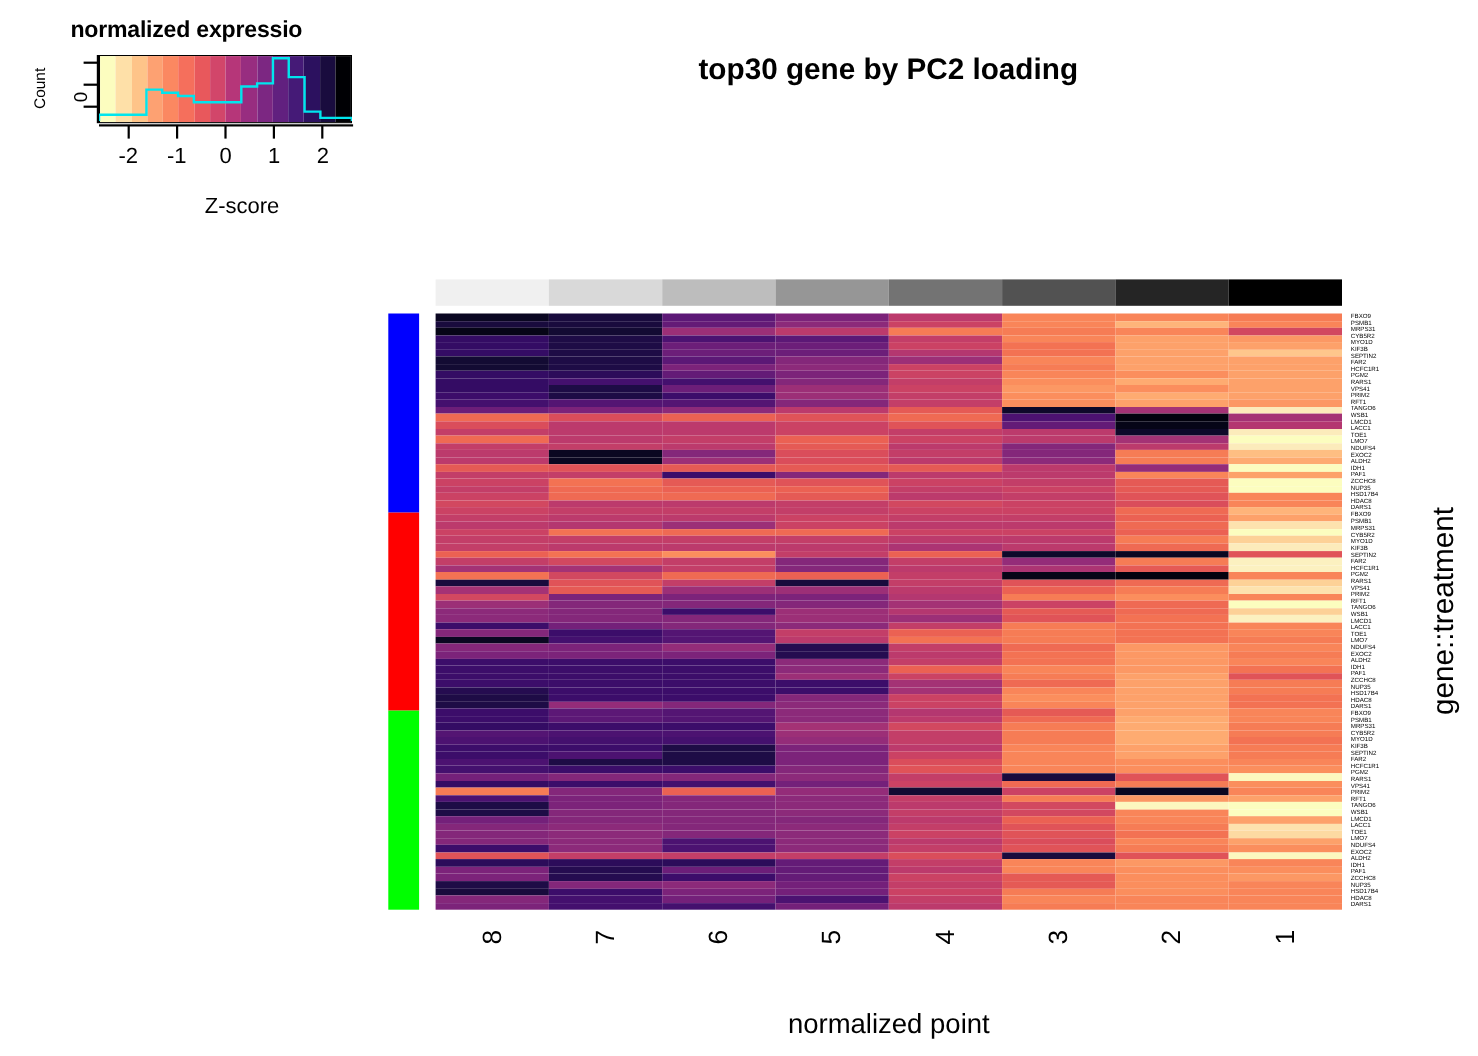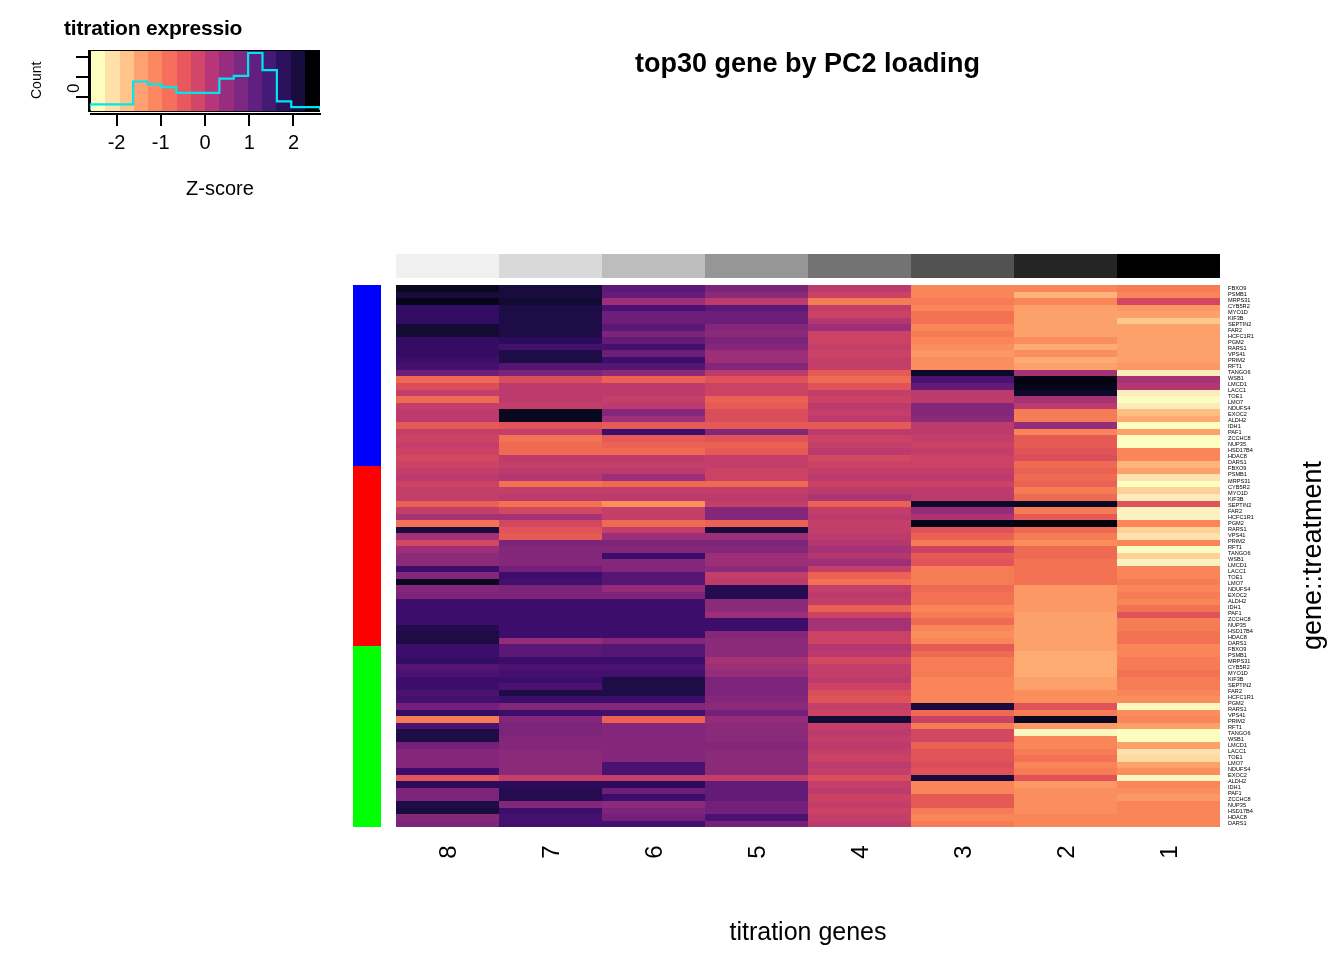--- a/index.html
+++ b/index.html
@@ -227,21 +227,21 @@
     transform: rotate(180deg);
     display: flex;
     align-items: center;
     justify-content: center;
   }
 </style>
 </head>
 <body>
 
 <div id="color-key">
-  <div id="key-title">titration expressio</div>
+  <div id="key-title">normalized expressio</div>
 
   <div id="key-count-label">Count</div>
   <div id="key-zero-label">0</div>
 
   <div id="key-yaxis"></div>
   <div class="key-ytick" style="top:56px;"></div>
   <div class="key-ytick" style="top:76px;"></div>
   <div class="key-ytick" style="top:96px;"></div>
 
   <div id="key-box">
@@ -1249,14 +1249,14 @@
       <div class="col-label">3</div>
     </div>
     <div class="col-label-slot">
       <div class="col-label">2</div>
     </div>
     <div class="col-label-slot">
       <div class="col-label">1</div>
     </div>
   </div>
 
-<div id="x-axis-title">titration genes</div>
+<div id="x-axis-title">normalized point</div>
 <div id="y-axis-title">gene::treatment</div>
 
 </body></html>

